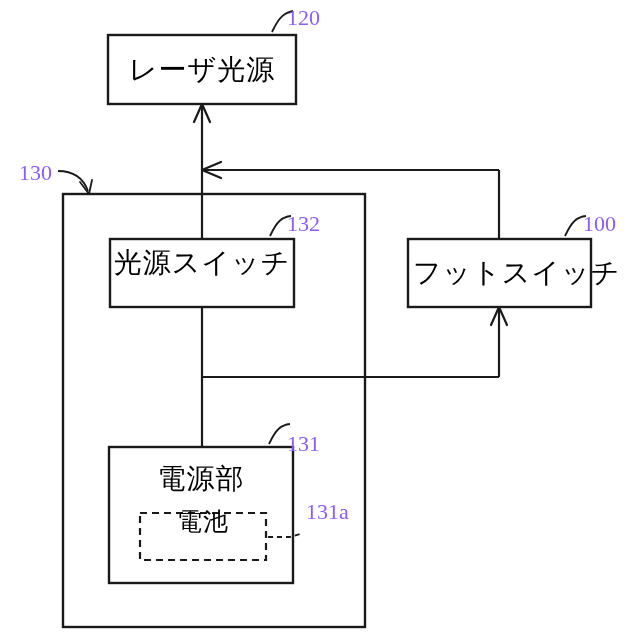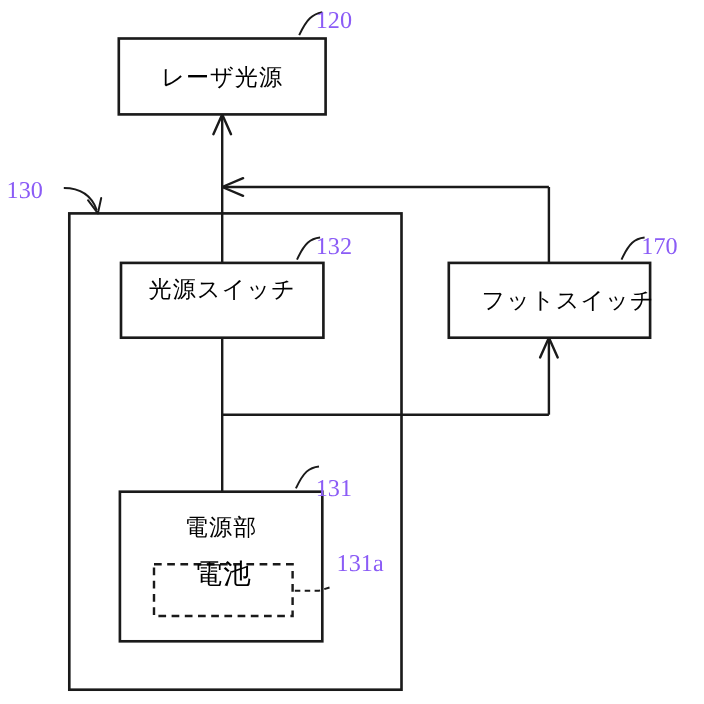--- a/index.html
+++ b/index.html
@@ -9,21 +9,21 @@
     font-family:"Liberation Sans","DejaVu Sans",sans-serif;
     color:#000000;
     overflow:hidden;
   }
   #figure{position:relative;width:640px;height:640px;background:#fff;}
   svg#canvas{position:absolute;left:0;top:0;width:640px;height:640px;}
 
   .box-label{
     position:absolute;
     display:flex;align-items:center;justify-content:center;
-    font-size:21px;
+    font-size:28px;
     letter-spacing:1px;
     white-space:nowrap;
     color:#000;
   }
   .ref-label{
     position:absolute;
     font-size:22px;
     font-family:"Liberation Serif","DejaVu Serif",serif;
     letter-spacing:0px;
     white-space:nowrap;
@@ -86,23 +86,23 @@
   <div class="box-label" style="left:110px;top:239px;width:184px;height:48px;">光源スイッチ</div>
 
   <div class="box-label" style="left:408px;top:239px;width:217px;height:68px;">フットスイッチ</div>
 
   <div class="box-label" style="left:109px;top:455px;width:184px;height:48px;">電源部</div>
 
   <div class="box-label" style="left:140px;top:498px;width:126px;height:47px;font-size:25px;">電池</div>
 
   <div class="ref-label" style="left:287px;top:5px;">120</div>
 
-  <div class="ref-label" style="left:6px;top:160px;">130</div>
+  <div class="ref-label" style="left:19px;top:160px;">130</div>
 
   <div class="ref-label" style="left:287px;top:211px;text-align:center;">132</div>
 
-  <div class="ref-label" style="left:583px;top:211px;">170</div>
+  <div class="ref-label" style="left:583px;top:211px;">100</div>
 
   <div class="ref-label" style="left:287px;top:419px;margin-top:12px;">131</div>
 
   <div class="ref-label" style="left:306px;top:499px;">131a</div>
 
 </div>
 
 </body></html>

